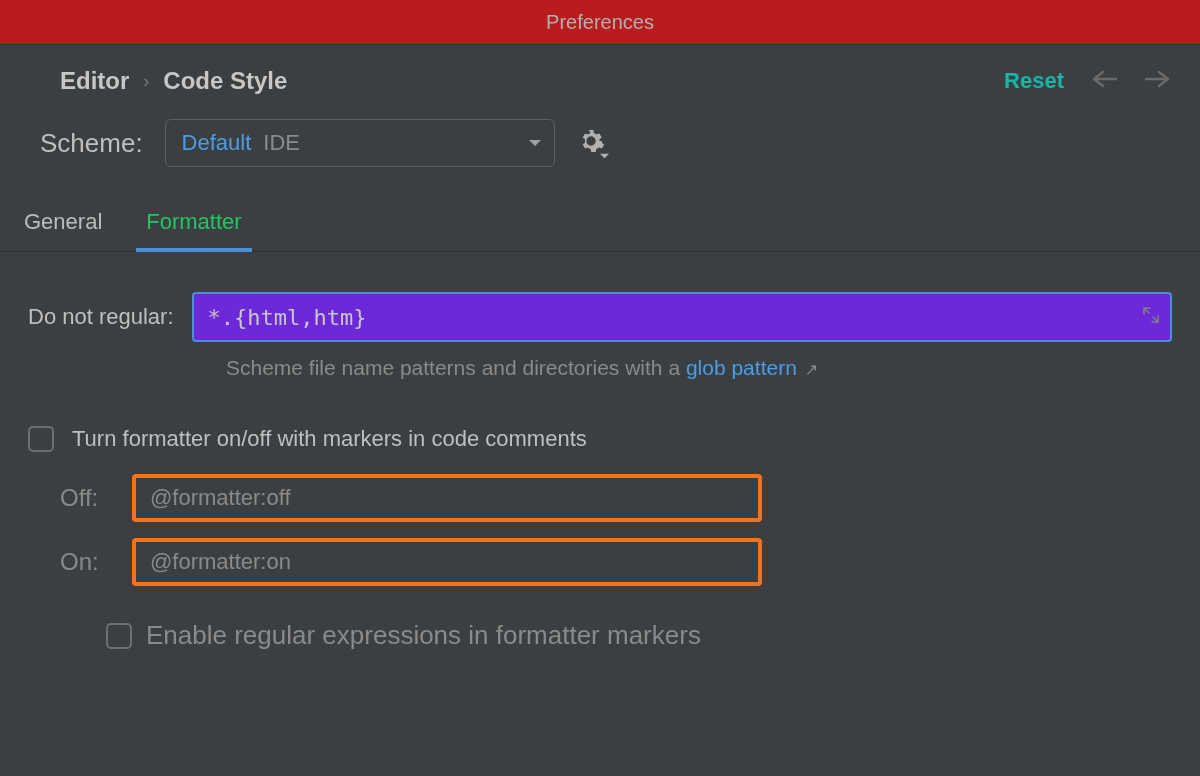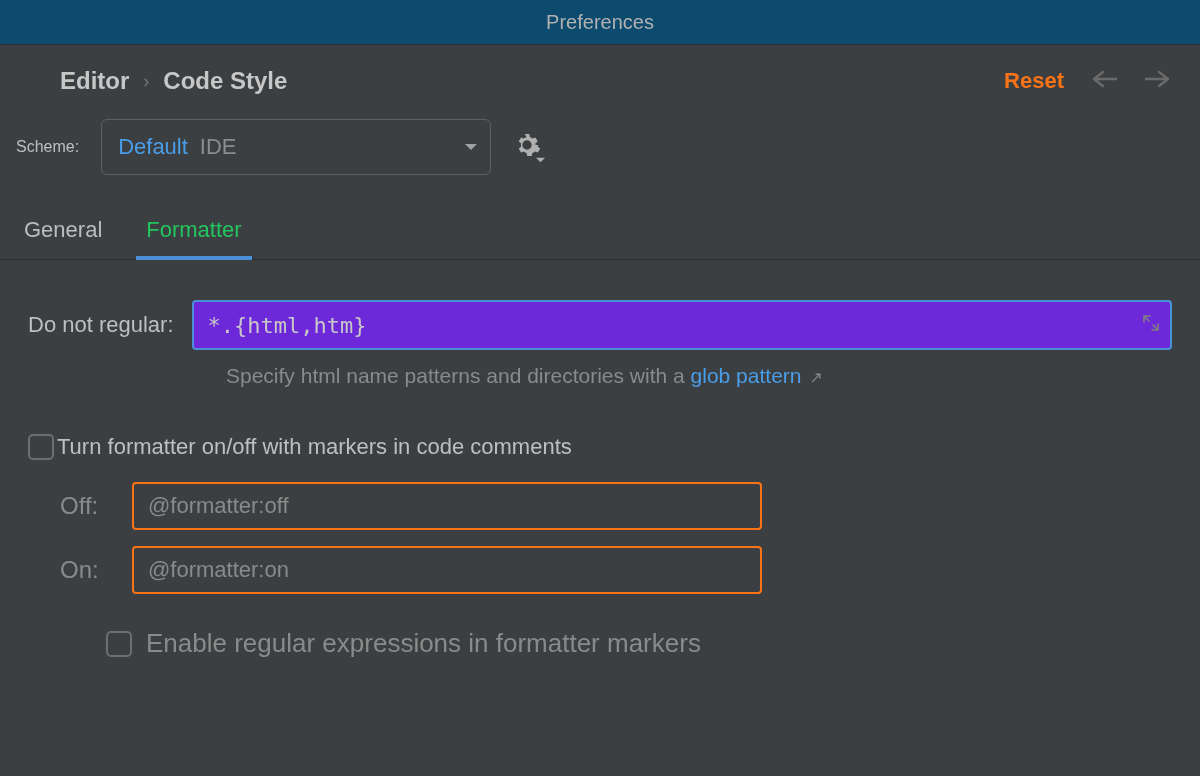--- a/index.html
+++ b/index.html
@@ -12,21 +12,21 @@
     overflow: hidden;
   }
   .titlebar {
     height: 45px;
     display: flex;
     align-items: center;
     justify-content: center;
     font-size: 20px;
     color: #b1b1b1;
     border-bottom: 1px solid #2d2f30;
-    background: #0c4a6e;
+    background: #b91c1c;
   }
   .header-row {
     display: flex;
     align-items: center;
     justify-content: space-between;
     padding: 22px 28px 18px 28px;
   }
   .breadcrumb {
     display: flex;
     align-items: center;
@@ -40,43 +40,44 @@
     font-size: 18px;
     color: #787878;
     font-weight: 400;
   }
   .header-controls {
     display: flex;
     align-items: center;
     gap: 26px;
   }
   .reset-link {
-    color: #f97316;
+    color: #14b8a6;
     font-size: 22px;
     font-weight: 600;
     cursor: pointer;
   }
   .nav-arrow {
     color: #6a6a6a;
     cursor: pointer;
   }
   .scheme-row {
     display: flex;
     align-items: center;
     gap: 22px;
     padding: 6px 16px 30px 16px;
   }
   .scheme-label {
-    font-size: 16px;
+    font-size: 26px;
     color: #bfbfbf;
+    margin-left: 24px;
   }
   .scheme-select {
     display: flex;
     align-items: center;
-    height: 56px;
+    height: 48px;
     width: 390px;
     border: 1px solid #5e6060;
     border-radius: 6px;
     background: #3c3f41;
     padding: 0 12px 0 16px;
     cursor: pointer;
     position: relative;
   }
   .scheme-name {
     color: #4a9de8;
@@ -168,21 +169,21 @@
     color: #4a9de8;
     cursor: pointer;
   }
   .ext-icon {
     color: #8a8a8a;
     font-size: 16px;
     margin-left: 2px;
   }
   .checkbox-row {
     display: flex;
-    gap: 3px;
+    gap: 18px;
     padding-top: 46px;
   }
   .checkbox {
     width: 26px;
     height: 26px;
     border: 2px solid #6e6e6e;
     border-radius: 5px;
     background: transparent;
     cursor: pointer;
     flex-shrink: 0;
@@ -204,21 +205,21 @@
   }
   .sub-label {
     width: 54px;
     font-size: 24px;
     color: #8a8a8a;
   }
   .sub-input {
     width: 630px;
     height: 48px;
     background: transparent;
-    border: 2px solid #f97316;
+    border: 4px solid #f97316;
     border-radius: 4px;
     color: #8a8a8a;
     font-size: 22px;
     padding: 4px 14px;
     font-family: inherit;
   }
   .sub-check-row {
     display: flex;
     align-items: center;
     gap: 14px;
@@ -290,21 +291,21 @@
       <span class="expand-icon">
         <svg width="18" height="18" viewBox="0 0 18 18">
           <path d="M2 8 L2 2 L8 2 M2 2 L7 7" stroke="currentColor" stroke-width="1.6" fill="none" stroke-linecap="round"></path>
           <path d="M16 10 L16 16 L10 16 M16 16 L11 11" stroke="currentColor" stroke-width="1.6" fill="none" stroke-linecap="round"></path>
         </svg>
       </span>
     </div>
   </div>
 
   <div class="hint-row">
-    <span>Specify html name patterns and directories with a </span>
+    <span>Scheme file name patterns and directories with a </span>
     <span class="link">glob pattern</span>
     <span class="ext-icon">↗</span>
   </div>
 
   <div class="checkbox-row">
     <div class="checkbox"></div>
     <span class="checkbox-label">Turn formatter on/off with markers in code comments</span>
   </div>
 
   <div class="sub-fields">

